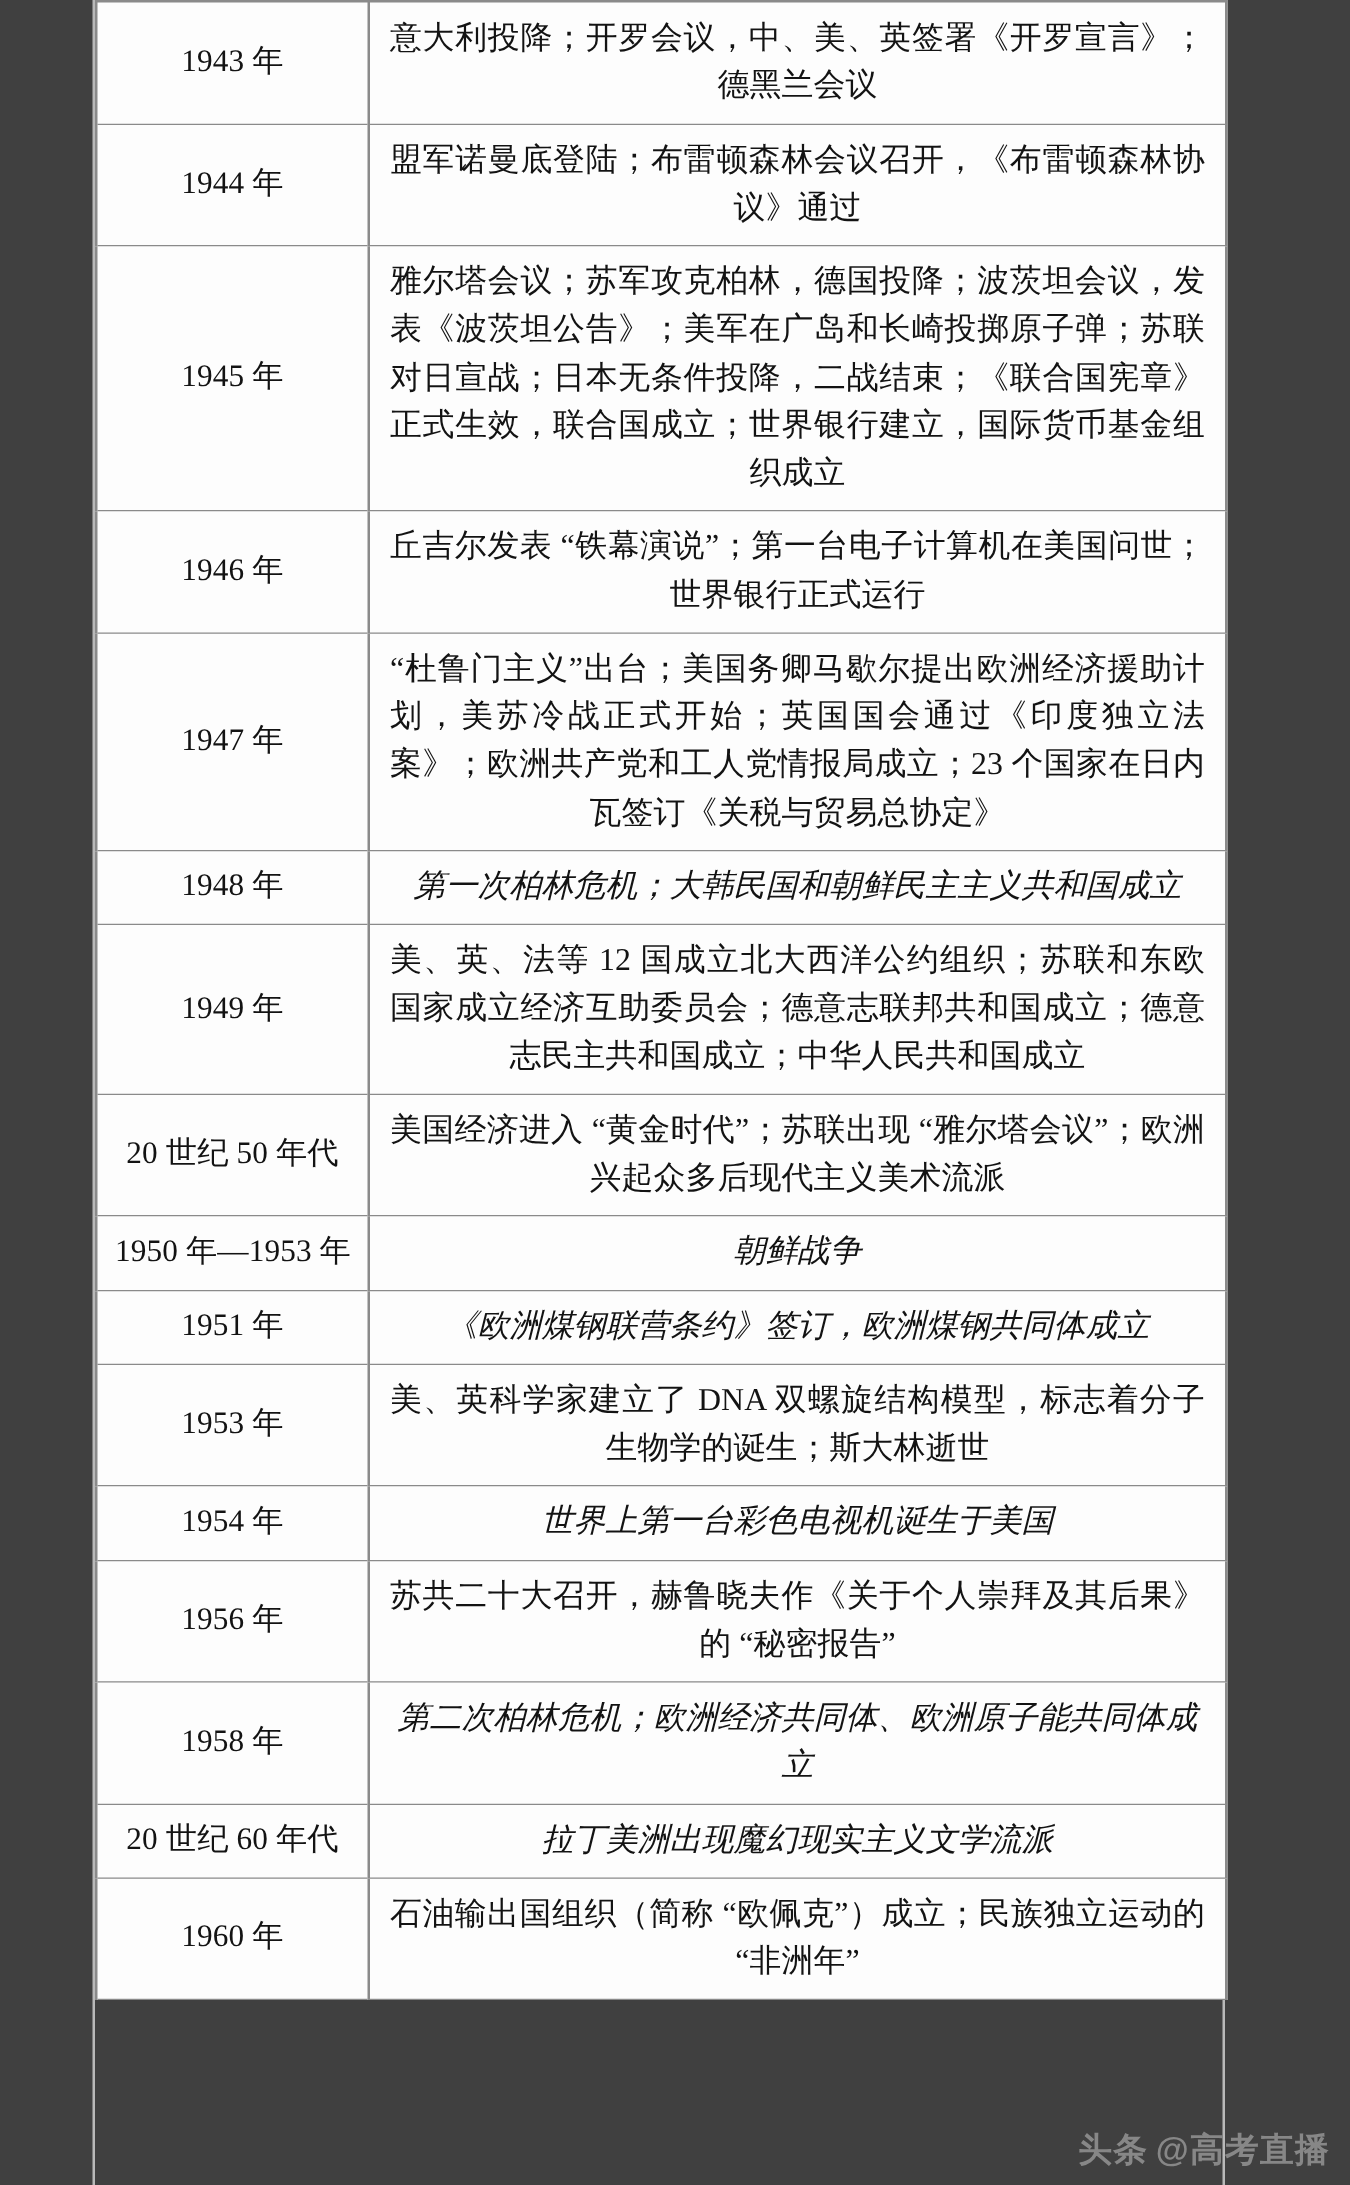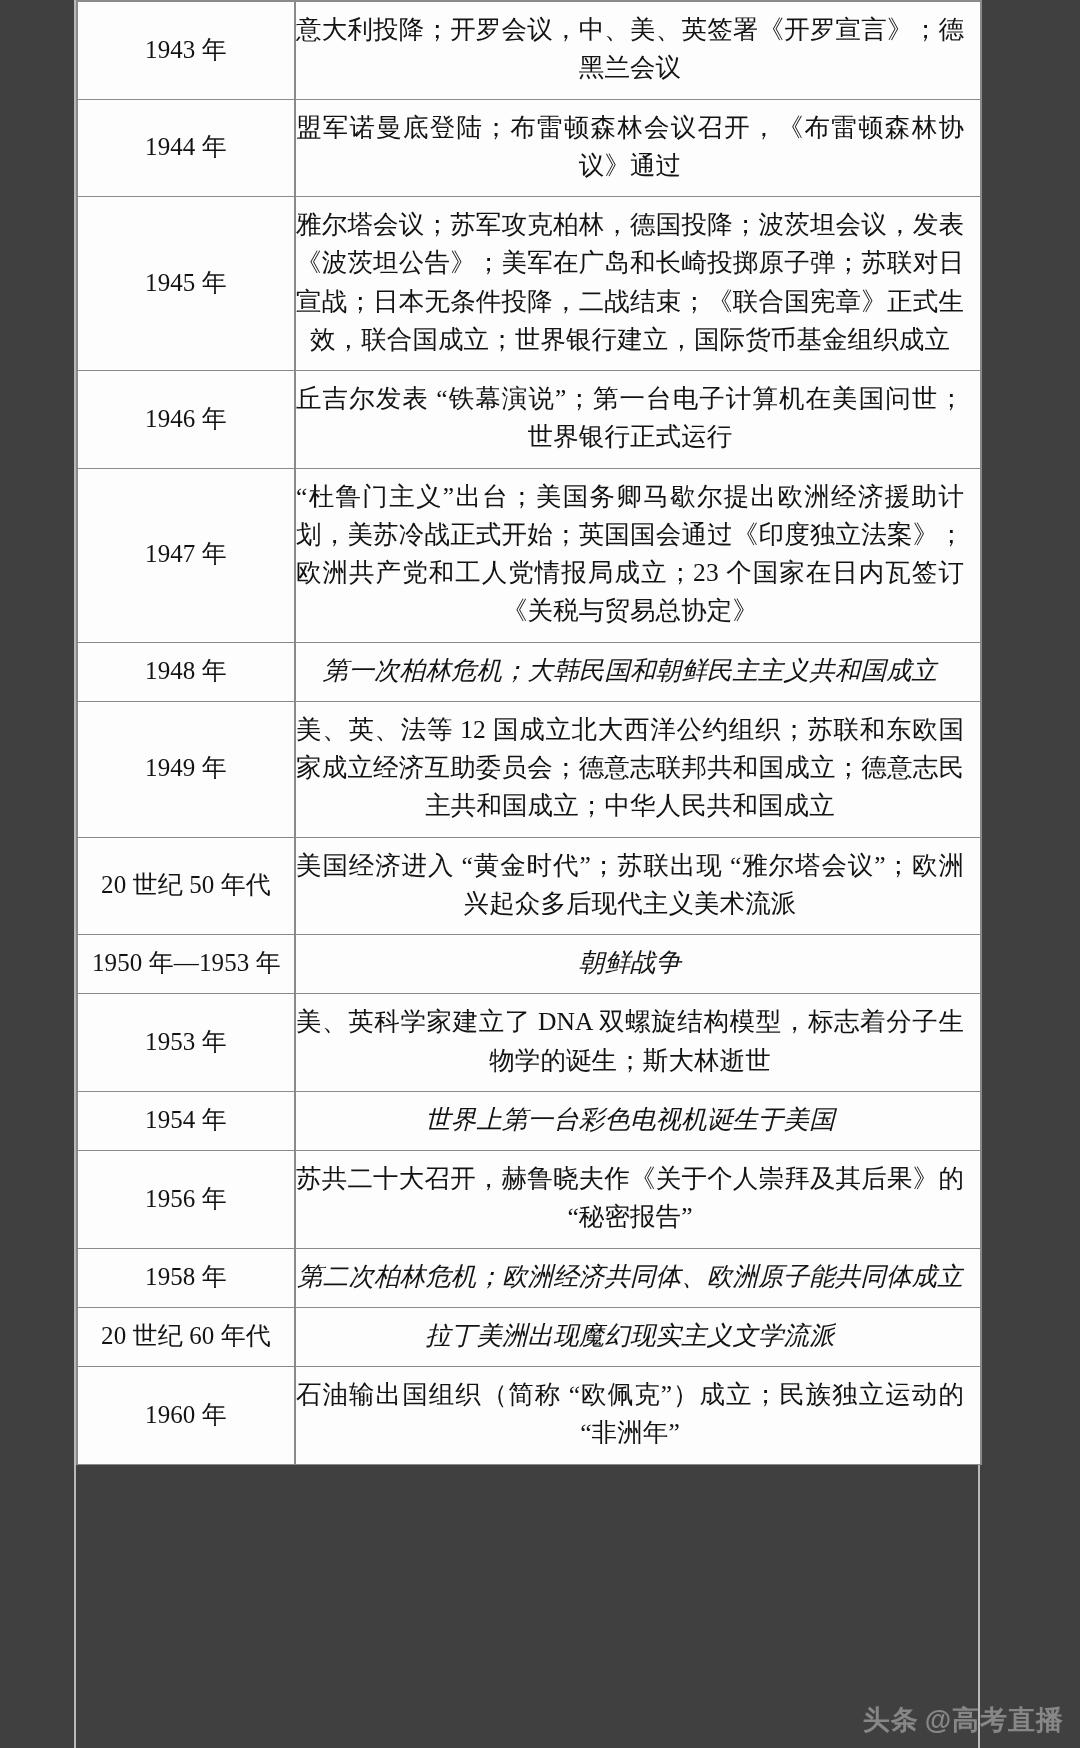--- a/index.html
+++ b/index.html
@@ -49,21 +49,21 @@
     color: #131313;
   }
   table.chrono td.year {
     white-space: nowrap;
     font-size: 25px;
   }
   table.chrono td.event {
     text-align: justify;
     text-align-last: center;
     text-justify: inter-character;
-    padding-left: 0;
+    padding-left: 16px;
     padding-right: 16px;
   }
   table.chrono td.event.single {
     text-align: center;
     text-align-last: center;
     font-style: italic;
   }
   
   table.chrono tr:first-child td { border-top-width: 2px; }
 
@@ -142,20 +142,24 @@
         </tr>
         <tr>
           <td class="year">20 世纪 50 年代</td>
           <td class="event">美国经济进入 “黄金时代”；苏联出现 “雅尔塔会议”；欧洲兴起众多后现代主义美术流派</td>
         </tr>
         <tr>
           <td class="year">1950 年—1953 年</td>
           <td class="event single">朝鲜战争</td>
         </tr>
         <tr>
+          <td class="year">1951 年</td>
+          <td class="event single">《欧洲煤钢联营条约》签订，欧洲煤钢共同体成立</td>
+        </tr>
+        <tr>
           <td class="year">1953 年</td>
           <td class="event">美、英科学家建立了 DNA 双螺旋结构模型，标志着分子生物学的诞生；斯大林逝世</td>
         </tr>
         <tr>
           <td class="year">1954 年</td>
           <td class="event single">世界上第一台彩色电视机诞生于美国</td>
         </tr>
         <tr>
           <td class="year">1956 年</td>
           <td class="event">苏共二十大召开，赫鲁晓夫作《关于个人崇拜及其后果》的 “秘密报告”</td>

